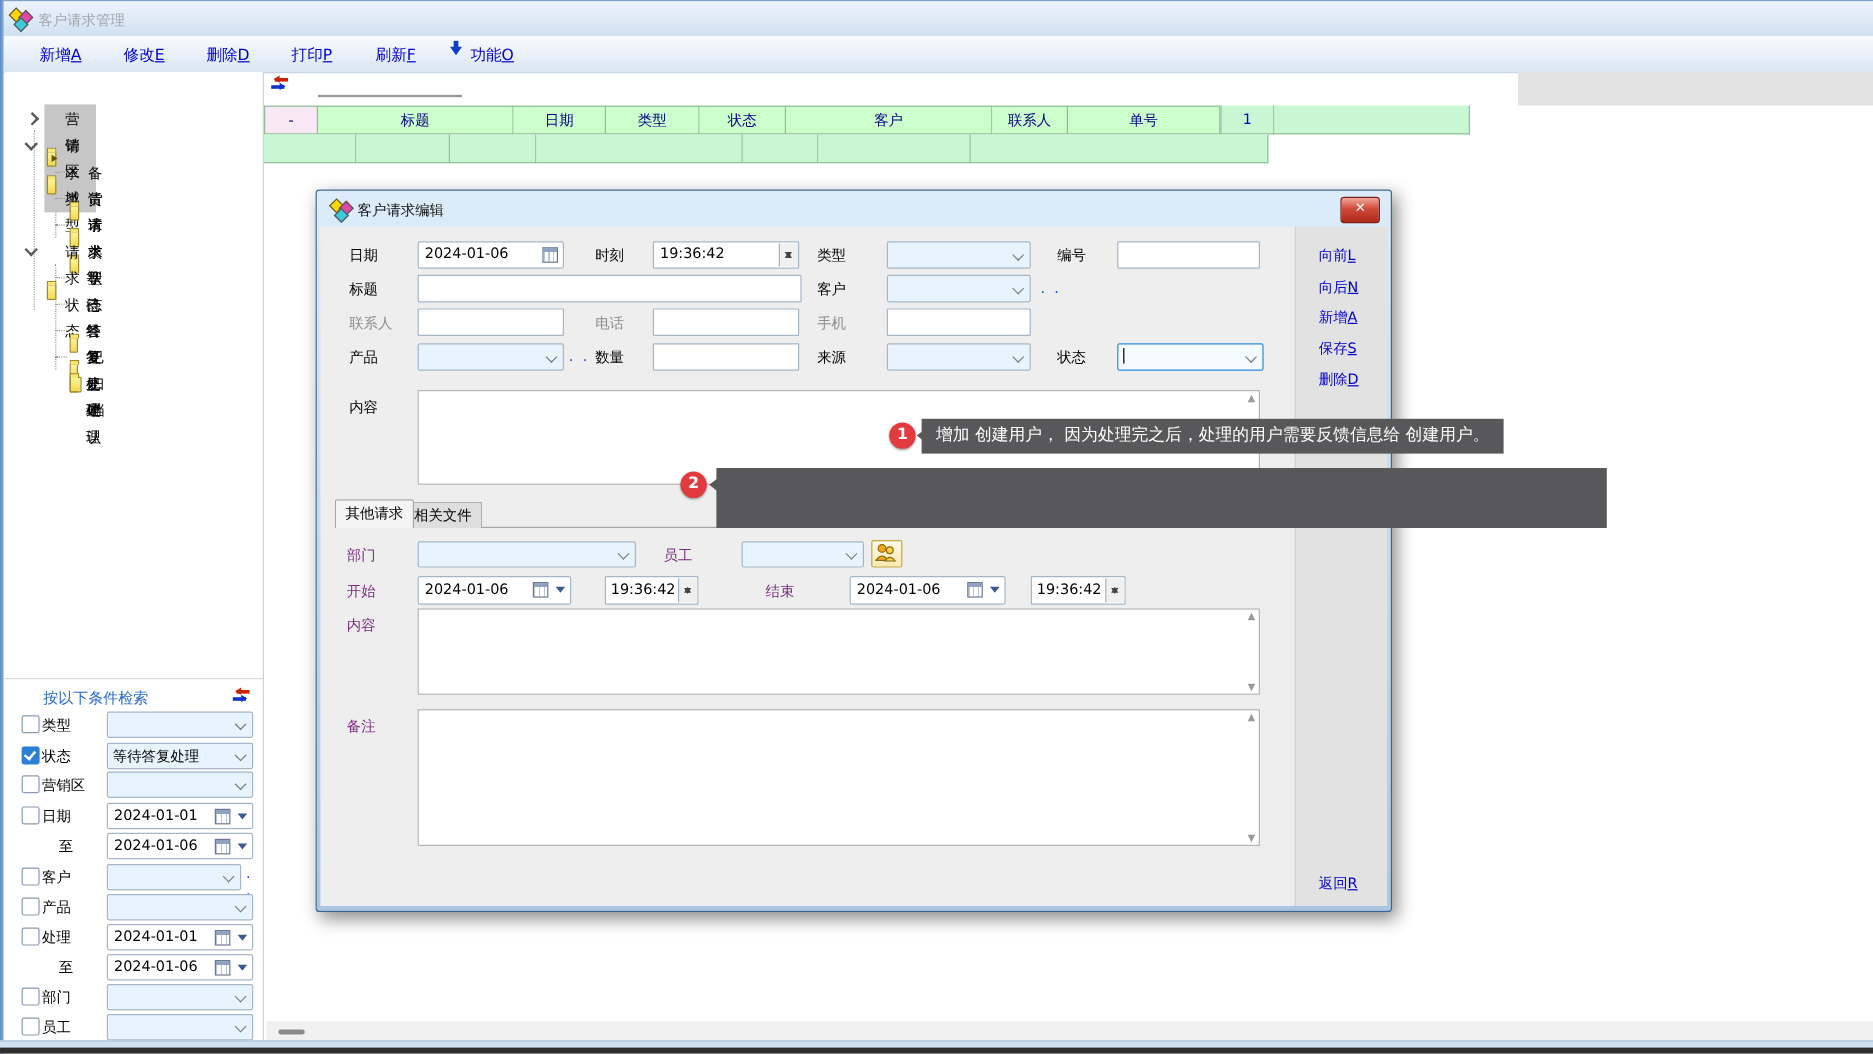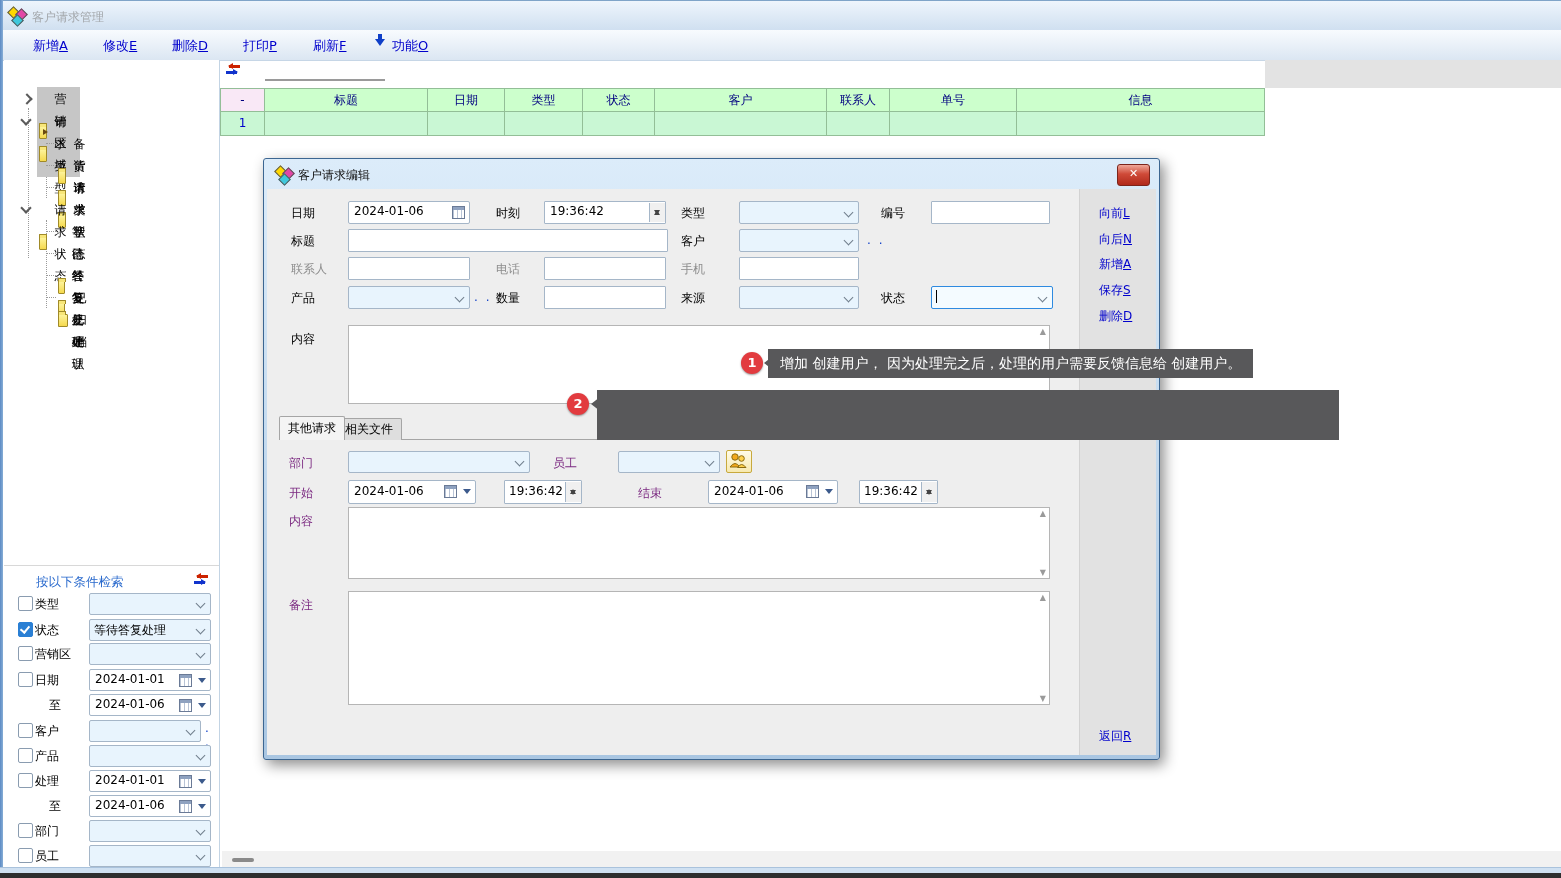--- a/index.html
+++ b/index.html
@@ -343,21 +343,20 @@
 
 <div class="abs grid">
   <div class="gcell first corner" style="width:45px">-</div>
   <div class="gcell" style="width:163px">标题</div>
   <div class="gcell" style="width:77px">日期</div>
   <div class="gcell" style="width:78px">类型</div>
   <div class="gcell" style="width:72px">状态</div>
   <div class="gcell" style="width:172px">客户</div>
   <div class="gcell" style="width:63px">联系人</div>
   <div class="gcell" style="width:127px">单号</div>
-  <div class="gcell" style="width:248px">信息</div>
 
   <div class="gcell first rownum data" style="width:45px">1</div>
   <div class="gcell data" style="width:163px"></div>
   <div class="gcell data" style="width:77px"></div>
   <div class="gcell data" style="width:78px"></div>
   <div class="gcell data" style="width:72px"></div>
   <div class="gcell data" style="width:172px"></div>
   <div class="gcell data" style="width:63px"></div>
   <div class="gcell data" style="width:127px"></div>
   <div class="gcell data" style="width:248px"></div>

